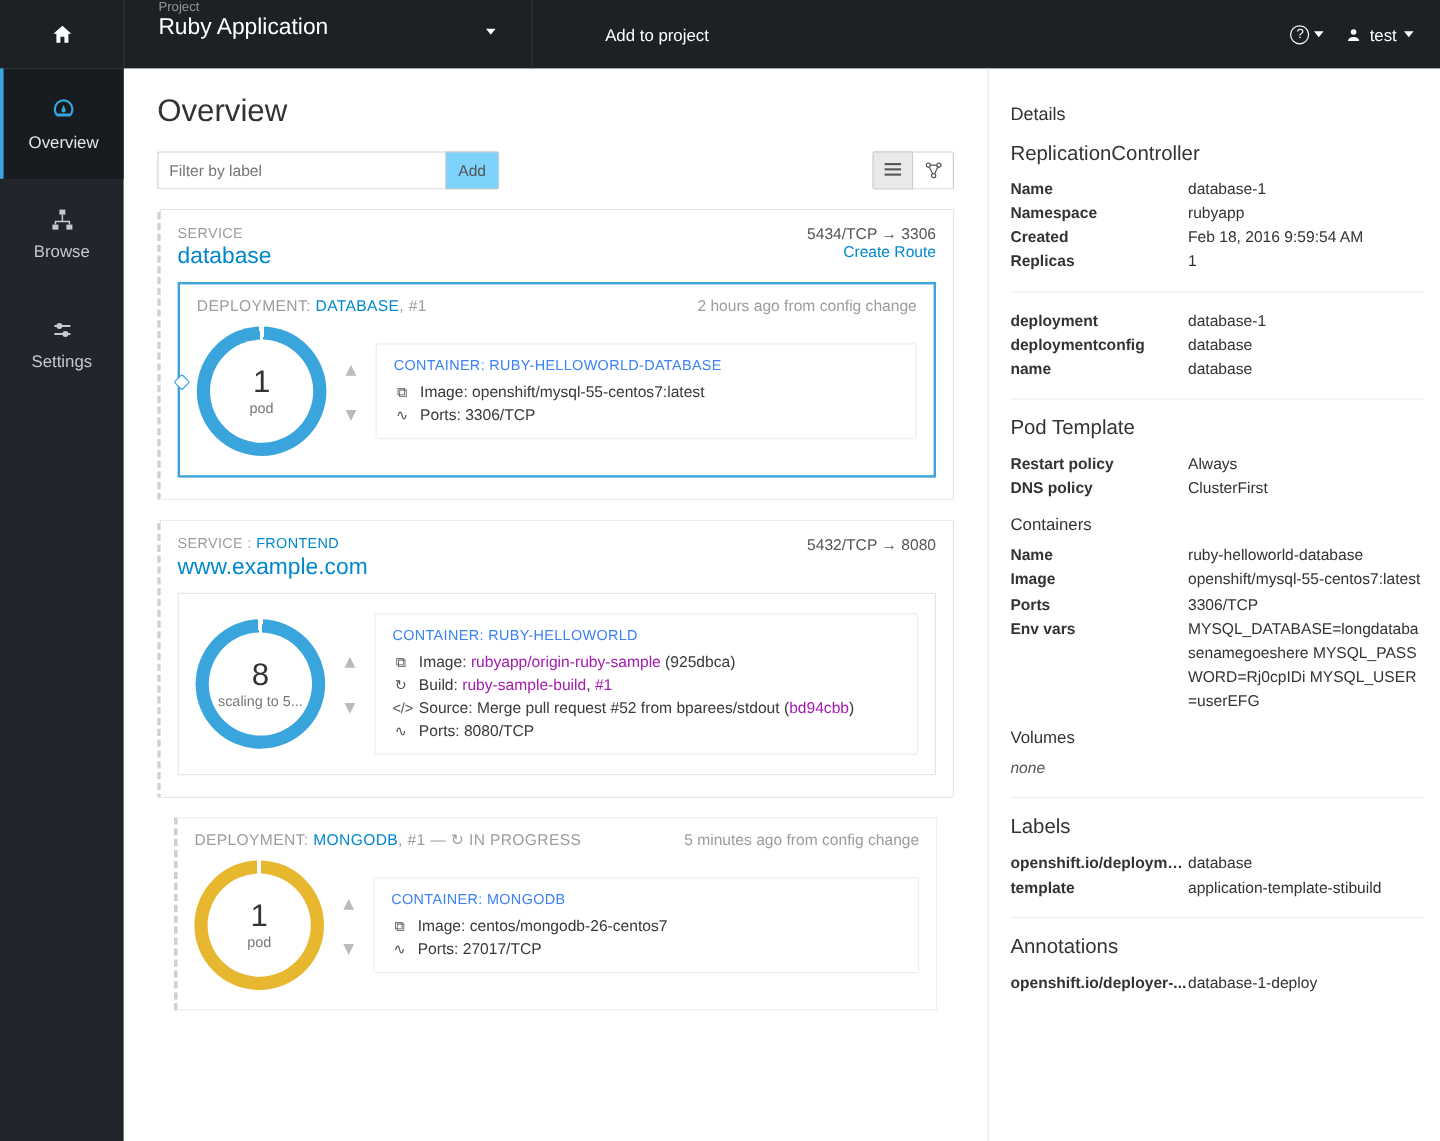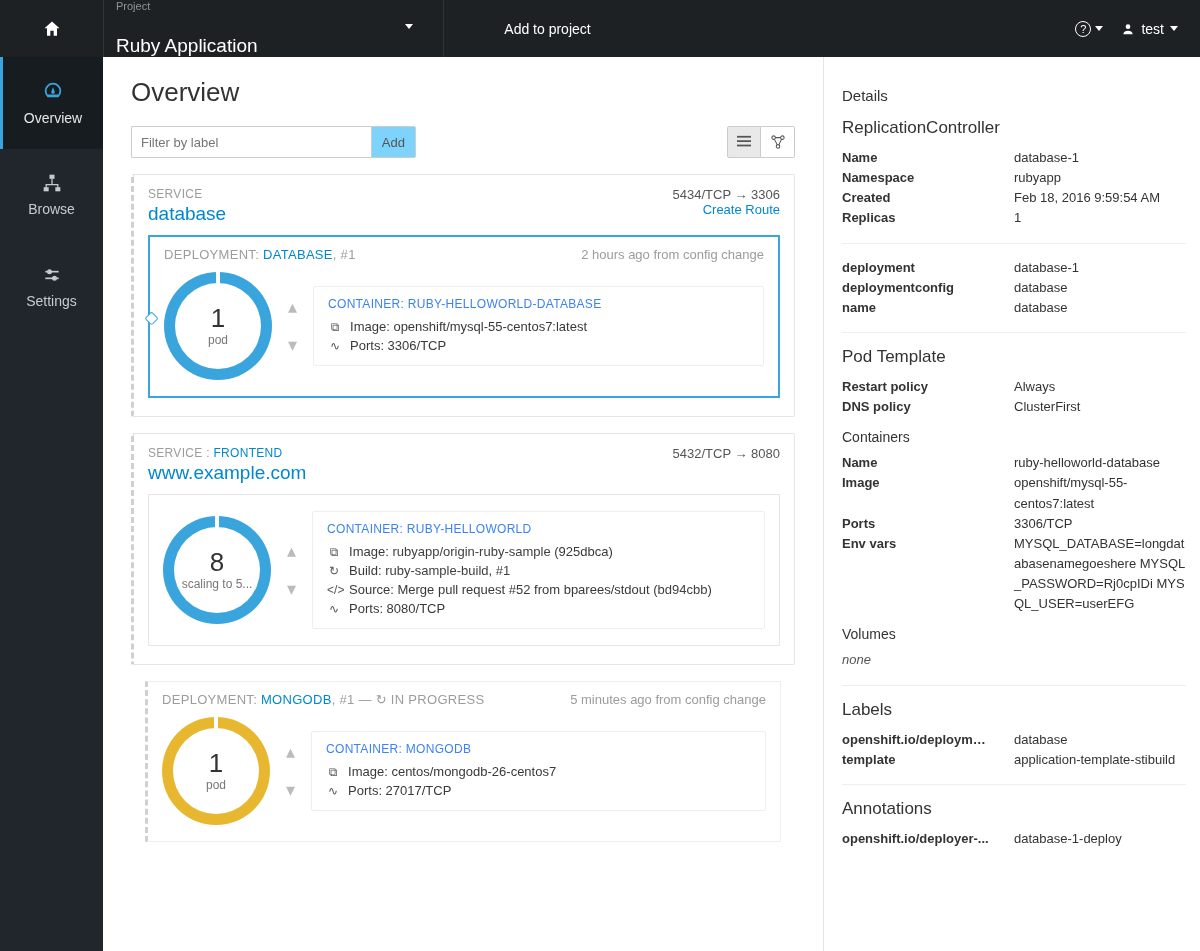--- a/index.html
+++ b/index.html
@@ -2,21 +2,21 @@
 <html><head>
 <meta charset="utf-8">
 <style>
 * { box-sizing: border-box; margin: 0; padding: 0; }
 body { font-family: -apple-system, "Helvetica Neue", Arial, sans-serif; font-size: 13px; color: #333; background: #fff; width: 1200px; height: 951px; overflow: hidden; }
 a { text-decoration: none; }
 
 
 .navbar { height: 57px; background: #1d2124; display: flex; align-items: center; color: #fff; }
 .navbar .home { width: 103px; display: flex; justify-content: center; align-items: center; }
-.navbar .proj { padding: 0 18px 0 12px; border-left: 1px solid #2f3438; display: flex; flex-direction: column; justify-content: space-between; height: 100%; flex: 0 0 auto; width: 340px; position: relative;}
+.navbar .proj { padding: 0 18px 0 28px; border-left: 1px solid #2f3438; display: flex; flex-direction: column; justify-content: flex-start; height: 100%; flex: 0 0 auto; width: 340px; position: relative;}
 .navbar .proj .lbl { font-size: 11px; color: #8f9497; }
 .navbar .proj .name { font-size: 19px; color: #fff; }
 .navbar .proj .chev { position: absolute; right: 30px; top: 24px; color: #fff; }
 .navbar .addproj { width: 208px; border-left: 1px solid #2f3438; display: flex; align-items: center; justify-content: center; font-size: 14px; height:100%; }
 .navbar .sp { flex: 1; }
 .navbar .right { display: flex; align-items: center; padding-right: 22px; gap: 18px; font-size: 14px; }
 .navbar .right .help { display:flex; align-items:center; gap:4px;}
 .navbar .right .user { display:flex; align-items:center; gap:6px;}
 .icon-chev-down { width:0;height:0;border-left:4px solid transparent;border-right:4px solid transparent;border-top:5px solid currentColor; display:inline-block;}
 
@@ -59,29 +59,29 @@
 .donut.blue { background: conic-gradient(#fff 0deg 2deg, #39a5dc 2deg 358deg, #fff 358deg 360deg);}
 .donut.yellow { background: conic-gradient(#fff 0deg 2deg, #e6b72f 2deg 358deg, #fff 358deg 360deg);}
 .donut .num { position:relative; font-size:26px; color:#333; z-index:1; line-height:1;}
 .donut .sub { position:relative; font-size:12px; color:#777; z-index:1; margin-top:2px;}
 .scalers { display:flex; flex-direction:column; gap:16px; flex-shrink:0;}
 .scalers .sbtn { color:#bbb; cursor:pointer; font-size:18px;}
 .cont { flex:1; border:1px solid #eee; border-radius:2px; padding:10px 14px; font-size:13px;}
 .cont .clbl { font-size:12px; color:#3b82f6; letter-spacing:0.3px; margin-bottom:6px;}
 .cont .row { display:flex; align-items:center; gap:8px; padding:2px 0; color:#393939;}
 .cont .row .ic { width:14px; text-align:center; color:#555; font-size:12px;}
-.cont a{color:#404040;}
+.cont a{color:#a21caf;}
 .handle { position:absolute; left:-7px; top:50%; width:10px; height:10px; border:1px solid #39a5dc; background:#fff; border-radius:2px; transform: rotate(45deg) translateY(-50%);}
 
 
 .details { position:absolute; left:823px; top:57px; right:0; bottom:0; border-left:1px solid #e5e5e5; padding: 30px 14px 0 18px; overflow:hidden; color:#333;}
 .details h2 { font-size:15px; font-weight:400; color:#333; }
 .details h3 { font-size:17px; font-weight:400; margin: 14px 0 10px;}
 .details hr { border:none; border-top:1px solid #eee; margin: 14px 0;}
-.kv { display:flex; font-size:13px; line-height:1.55;gap:24px; }
+.kv { display:flex; font-size:13px; line-height:1.55; }
 .kv .k { width:148px; font-weight:600; color:#333; overflow:hidden; text-overflow:ellipsis; white-space:nowrap;}
 .kv .v { flex:1; color:#333;}
 .kv.it .v { font-style:italic; color:#555;}
 .details .sub2 { font-size:14px; color:#333; margin:12px 0 8px; font-weight:400;}
 
 
 .svgic{width:20px;height:20px;}
 </style>
 </head>
 <body>

